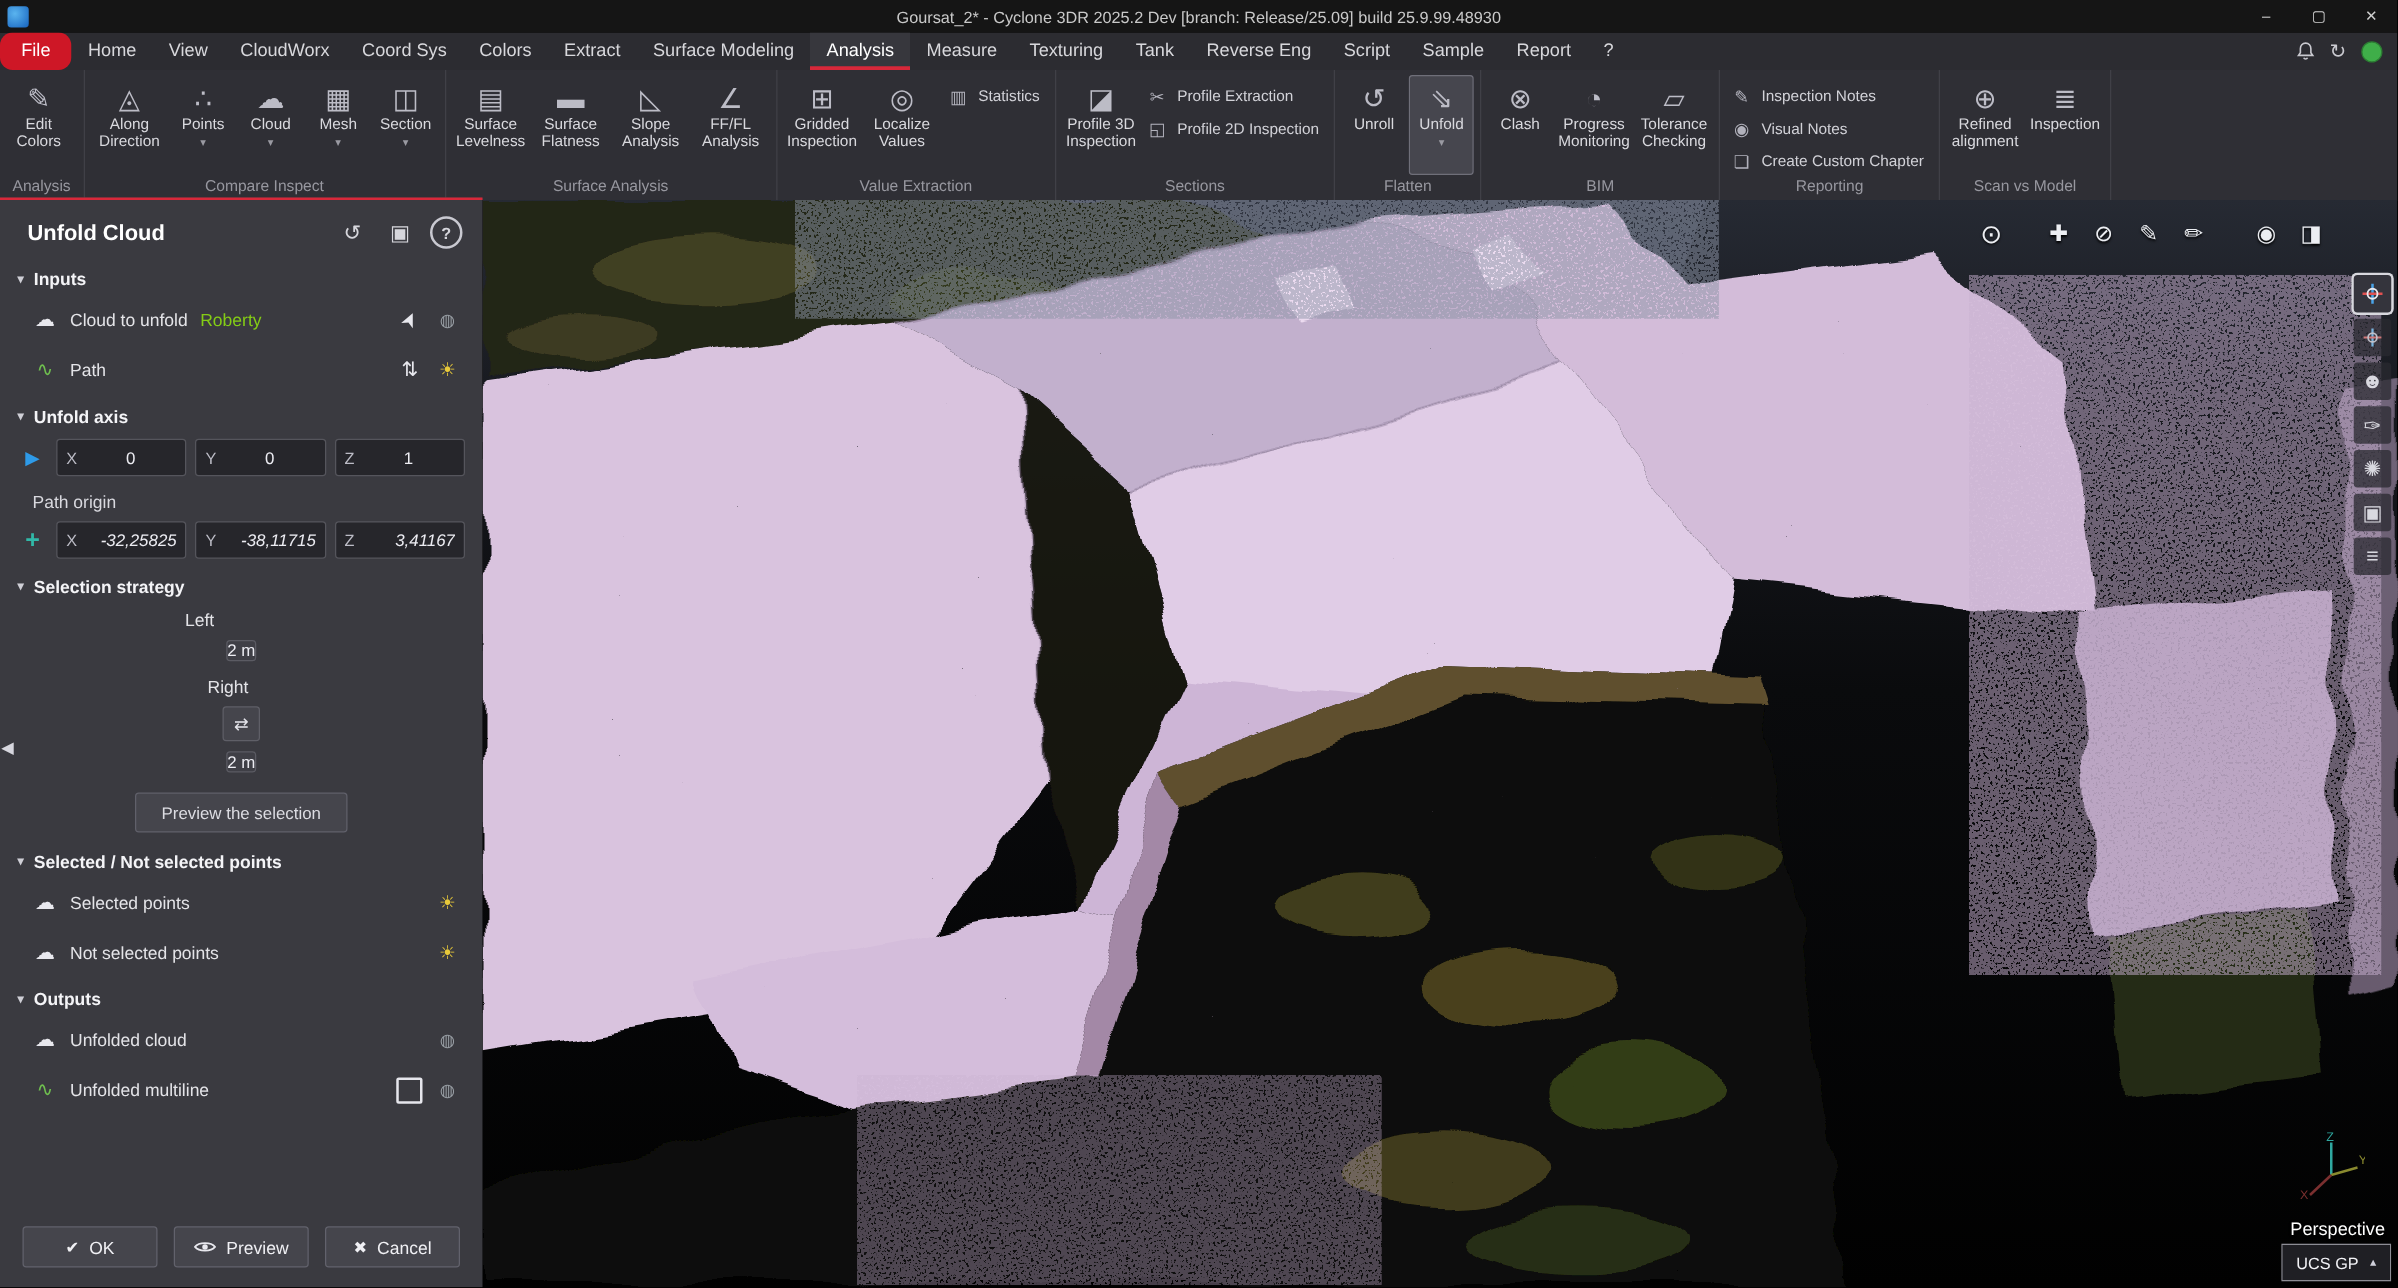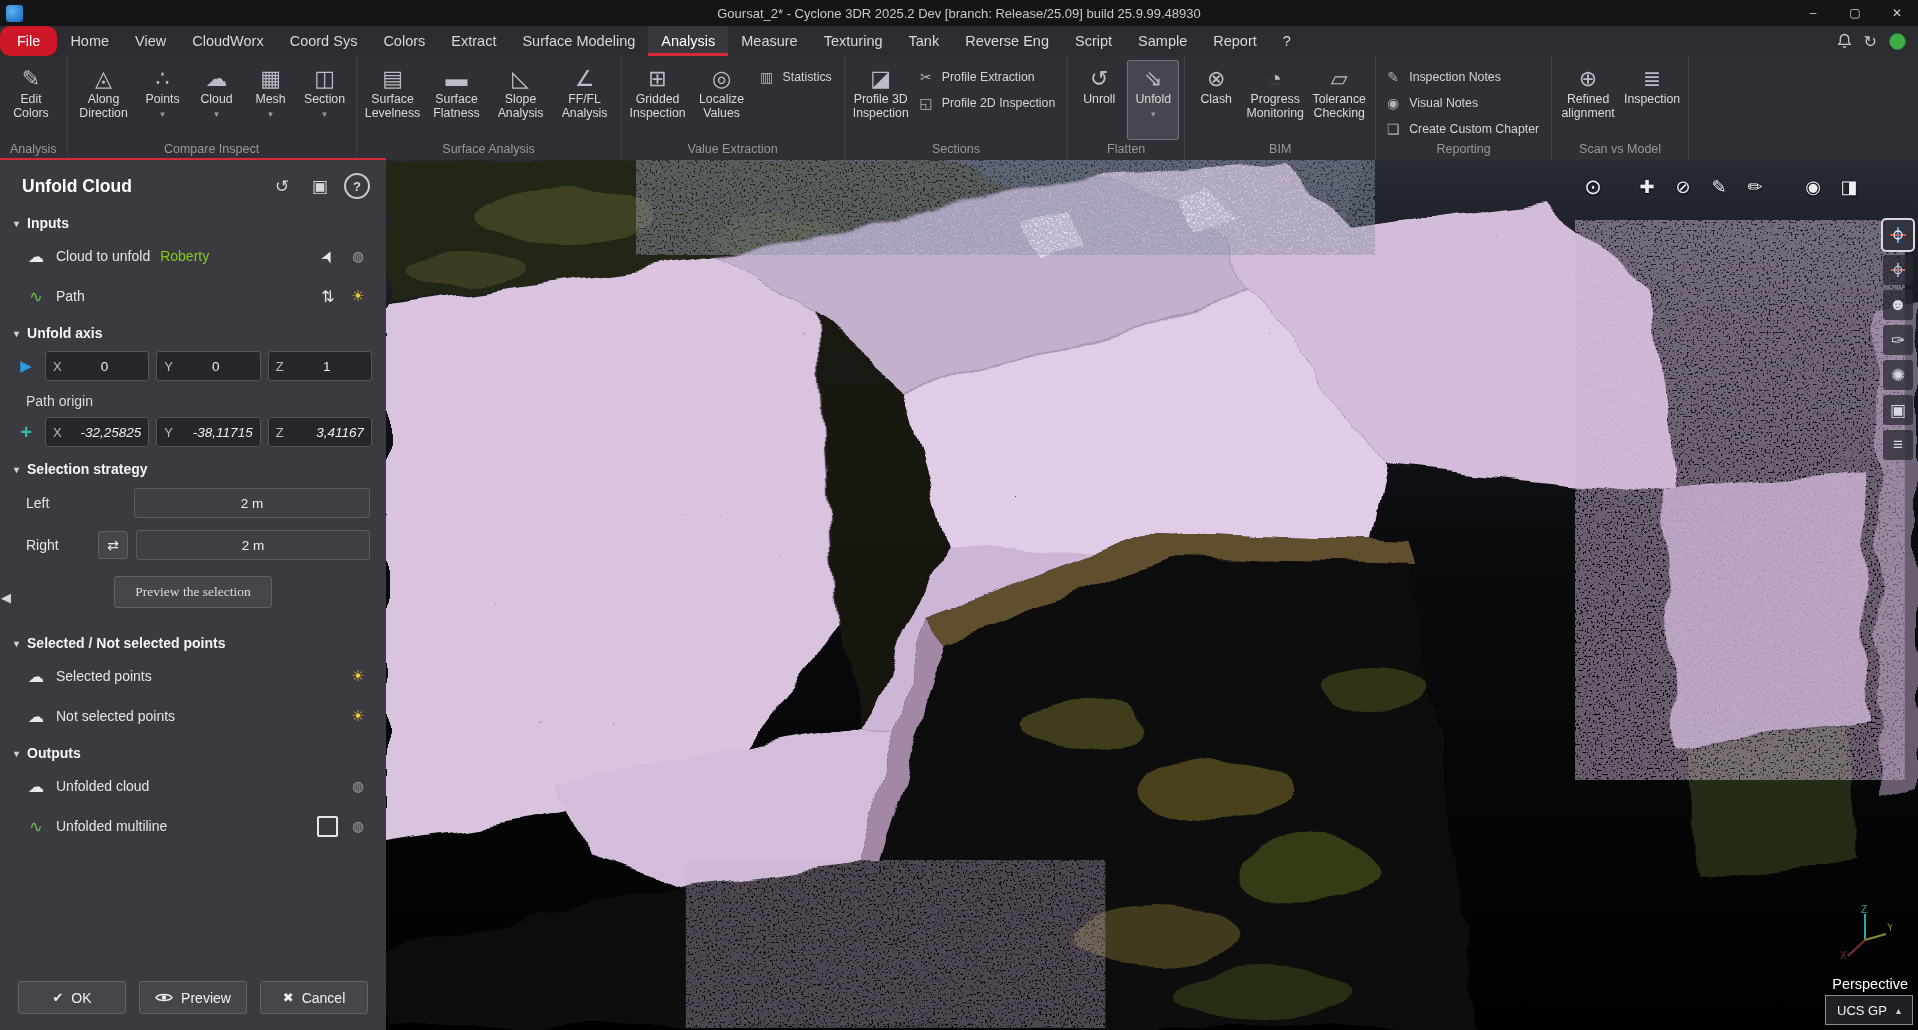--- a/index.html
+++ b/index.html
@@ -67,29 +67,29 @@
   .cfield{flex:1;display:flex;align-items:center;background:#26262b;border:1px solid #55555c;
           border-radius:3px;height:28px;padding:0 7px;gap:6px;min-width:0;}
   .cfield .clab{color:#bcbcc6;font-size:13px;}
   .cfield input{flex:1;min-width:0;background:transparent;border:0;outline:0;color:#ececf2;
                 font-size:13.5px;font-family:inherit;text-align:center;padding:0;}
   .cfield.left input{text-align:right;font-style:italic;}
   .seg{display:flex;margin:6px 16px 4px;height:32px;border:1px solid #5a5a62;border-radius:3px;overflow:hidden;}
   .seg-btn{flex:1;display:flex;align-items:center;justify-content:center;background:#3e3e45;
            color:#e8e8ec;font-size:14px;}
   .seg-btn.selected{background:#8e1f31;color:#fff;font-weight:bold;}
-  .lrrow{display:flex;align-items:center;padding:6px 16px;font-size:14px;gap:8px;}
+  .lrrow{display:flex;align-items:center;padding:6px 16px;font-size:14px;gap:8px;flex-direction:column;}
   .lrlabel{width:100px;padding-left:10px;}
   .minibtn{width:28px;height:26px;display:flex;align-items:center;justify-content:center;
            background:#45454c;border:1px solid #5f5f67;border-radius:3px;color:#e4e4ea;font-size:14px;}
   .lrfield{flex:1;height:28px;background:#3f3f46;border:1px solid #5b5b63;border-radius:3px;
            display:flex;align-items:center;justify-content:center;color:#ececf2;font-size:13.5px;}
-  .btn-preview-sel{margin:10px auto 18px;height:30px;padding:0 20px;display:flex;align-items:center;
+  .btn-preview-sel{margin:10px auto 6px;height:30px;padding:0 20px;display:flex;align-items:center;
                    justify-content:center;background:#45454c;border:1px solid #60606a;border-radius:3px;
-                   color:#dcdce2;font-size:13.5px;width:max-content;font-family:Liberation Serif, serif;}
+                   color:#dcdce2;font-size:13.5px;width:max-content;}
   .checkbox{width:17px;height:17px;border:2px solid #e6e6ec;border-radius:2px;background:transparent;}
   .panel-footer{margin-top:auto;display:flex;gap:13px;padding:12px 18px 16px;}
   .fbtn{flex:1;height:31px;display:flex;align-items:center;justify-content:center;gap:8px;
         background:#45454c;border:1px solid #62626c;border-radius:3px;color:#f0f0f4;font-size:14px;}
   .fbtn .fic{font-size:13px;}
   .collapse-handle{position:absolute;left:1px;top:590px;z-index:6;color:#d6d6de;font-size:13px;}
 
   
   .viewport{position:absolute;left:386px;top:160px;right:0;bottom:0;background:#000;overflow:hidden;}
   .pc-svg{position:absolute;inset:0;width:100%;height:100%;}

